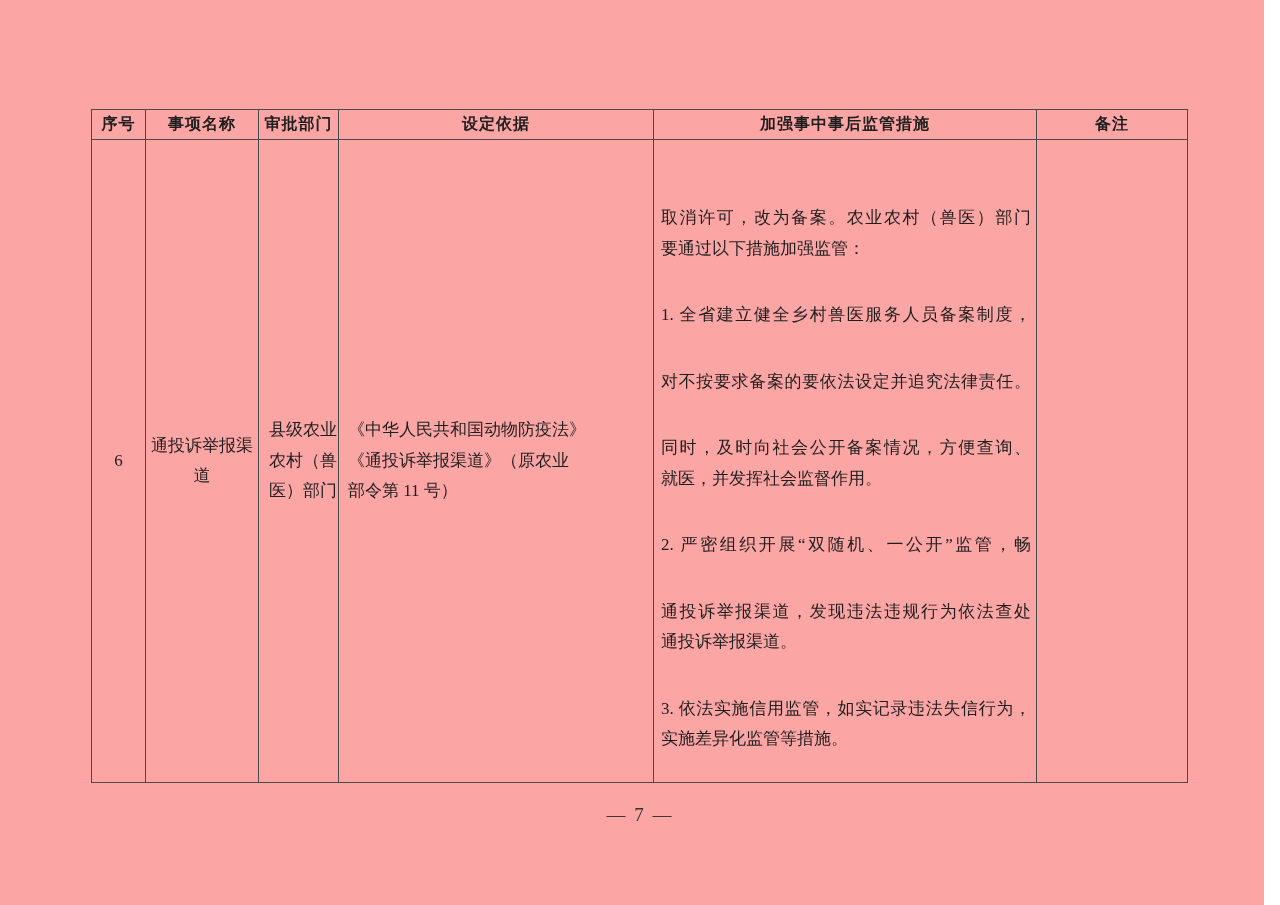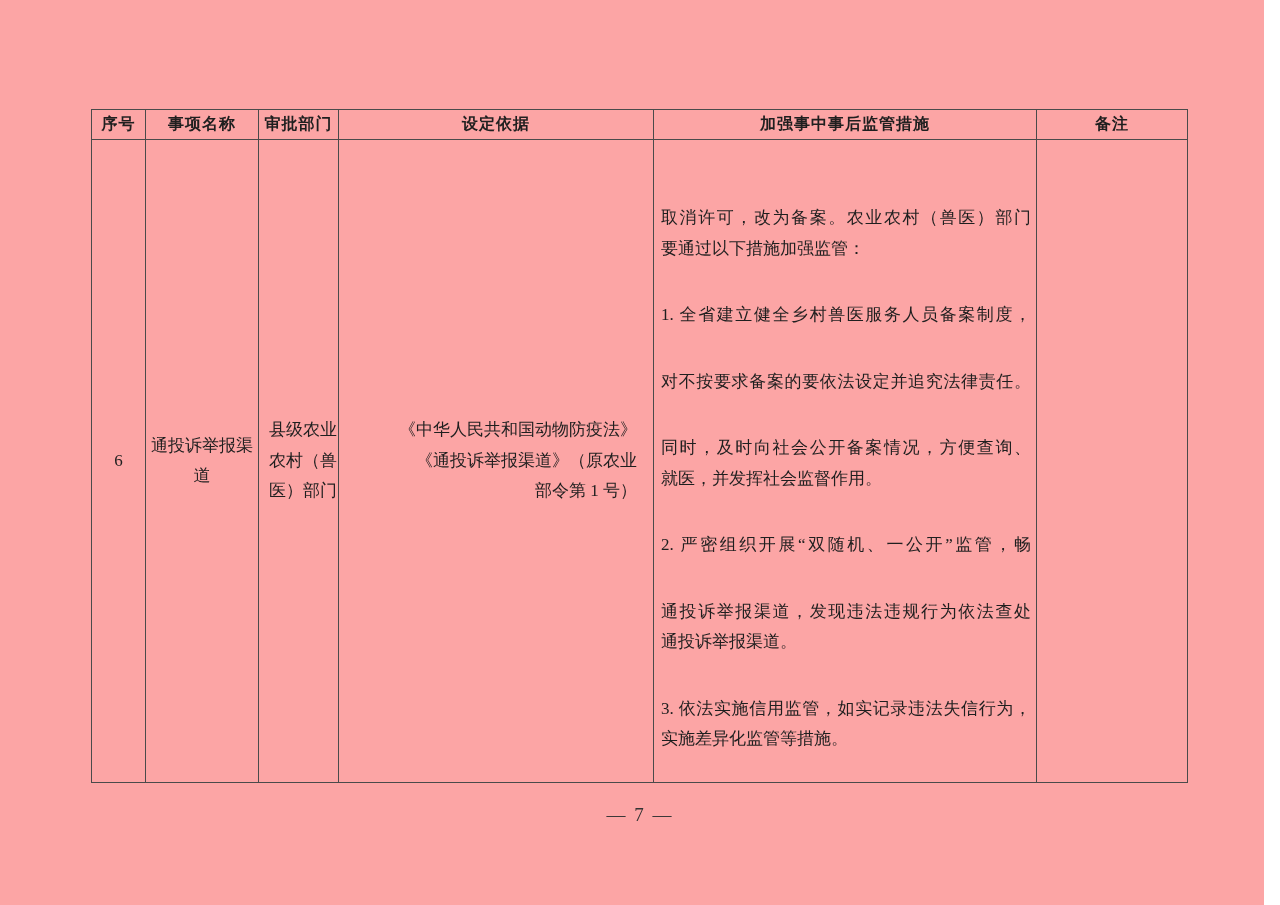--- a/index.html
+++ b/index.html
@@ -49,21 +49,21 @@
   td.c-index, td.c-name {
     text-align: center;
     padding: 0;
   }
   td.c-dept {
     padding: 0 6px 0 10px;
     text-align: right;
   }
   td.c-basis {
     padding: 0 16px 0 9px;
-    text-align: right;
+    text-align: left;
   }
   td.c-measures {
     padding: 0 5px 0 7px;
     text-align: left;
   }
   td.c-remark {
     padding: 0;
   }
   .line { white-space: nowrap; }
   .line.just {
@@ -115,21 +115,21 @@
           <div>
               <div class="line">县级农业</div>
               <div class="line">农村（兽</div>
               <div class="line">医）部门</div>
             </div>
         </td>
         <td class="c-basis">
           <div>
               <div class="line">《中华人民共和国动物防疫法》</div>
               <div class="line">《通投诉举报渠道》（原农业</div>
-              <div class="line">部令第 1 号）</div>
+              <div class="line">部令第 11 号）</div>
             </div>
         </td>
         <td class="c-measures">
           <div>
               <div class="line just">取消许可，改为备案。农业农村（兽医）部门</div>
               <div class="line">要通过以下措施加强监管：</div>
               <div class="line just">1. 全省建立健全乡村兽医服务人员备案制度，</div>
               <div class="line just">对不按要求备案的要依法设定并追究法律责任。</div>
               <div class="line just">同时，及时向社会公开备案情况，方便查询、</div>
               <div class="line">就医，并发挥社会监督作用。</div>

